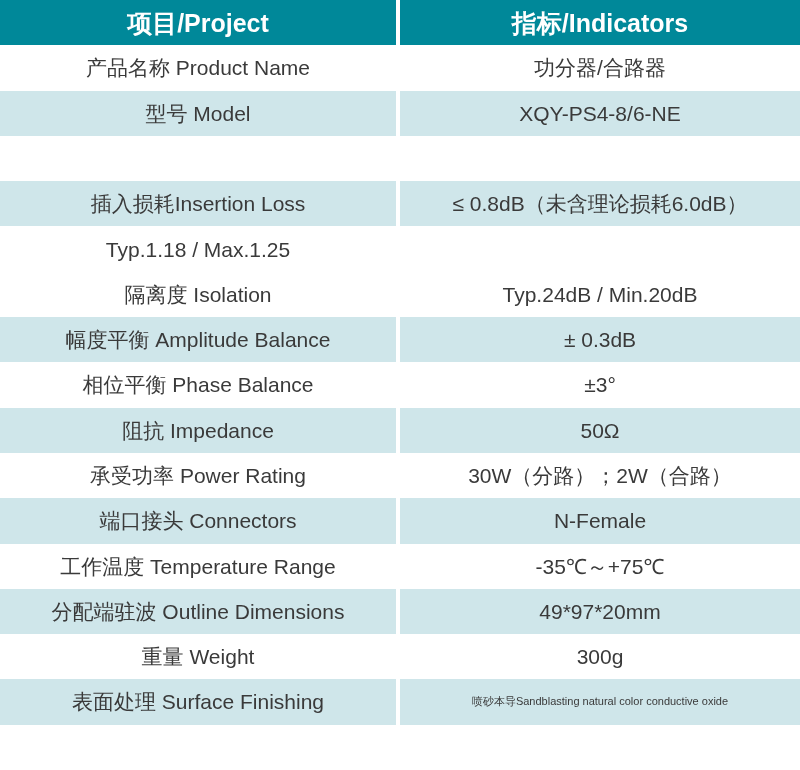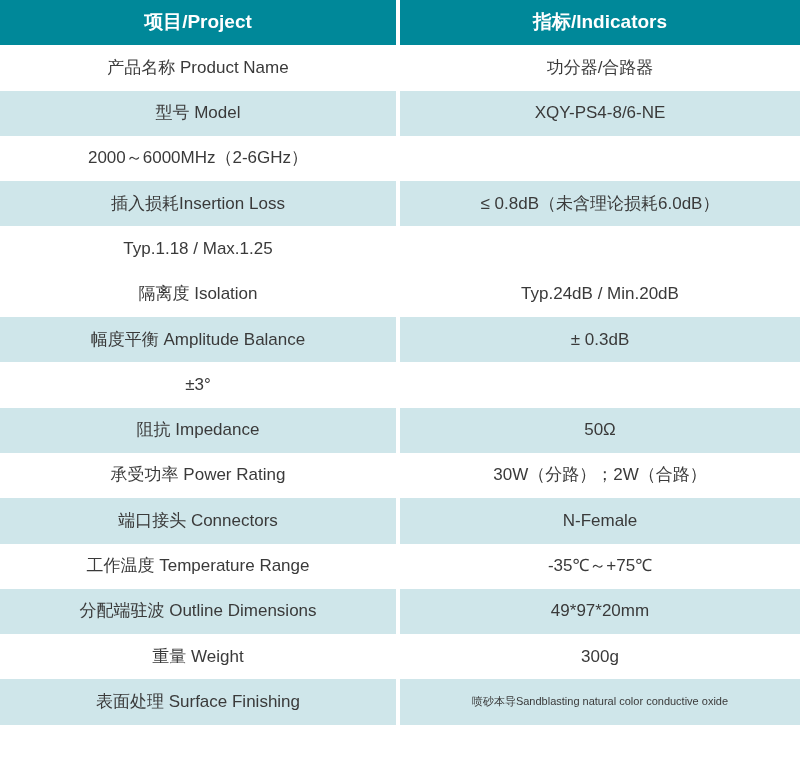--- a/index.html
+++ b/index.html
@@ -23,35 +23,35 @@
   .row {
     display: grid;
     grid-template-columns: 396px 400px;
     column-gap: 4px;
   }
   .cell {
     display: flex;
     align-items: center;
     justify-content: center;
     text-align: center;
-    font-size: 17px;
+    font-size: 21px;
     color: var(--text-color, #3a3a3a);
     background: var(--row-bg, #ffffff);
     line-height: 1.2;
     white-space: nowrap;
     overflow: hidden;
   }
   .row.alt .cell {
     background: var(--row-alt-bg, #cfe6ea);
   }
   .row.header .cell {
     background: var(--header-bg, #008899);
     color: var(--header-text, #ffffff);
     font-weight: bold;
-    font-size: 19px;
+    font-size: 25px;
   }
   .cell.small {
     font-size: 11px;
   }
 </style>
 </head>
 <body>
 
 <div class="spec-table">
   <div class="row header">
@@ -61,38 +61,38 @@
 
 <div class="row">
       <div class="cell">产品名称 Product Name</div>
       <div class="cell">功分器/合路器</div>
     </div>
     <div class="row alt">
       <div class="cell">型号 Model</div>
       <div class="cell">XQY-PS4-8/6-NE</div>
     </div>
     <div class="row">
-      <div class="cell">2000～6000MHz（2-6GHz）</div>
     </div>
     <div class="row alt">
       <div class="cell">插入损耗Insertion Loss</div>
       <div class="cell">≤ 0.8dB（未含理论损耗6.0dB）</div>
     </div>
     <div class="row">
       <div class="cell">Typ.1.18 / Max.1.25</div>
     </div>
     <div class="row">
       <div class="cell">隔离度 Isolation</div>
       <div class="cell">Typ.24dB / Min.20dB</div>
     </div>
     <div class="row alt">
       <div class="cell">幅度平衡 Amplitude Balance</div>
       <div class="cell">± 0.3dB</div>
     </div>
     <div class="row">
+      <div class="cell">相位平衡 Phase Balance</div>
       <div class="cell">±3°</div>
     </div>
     <div class="row alt">
       <div class="cell">阻抗 Impedance</div>
       <div class="cell">50Ω</div>
     </div>
     <div class="row">
       <div class="cell">承受功率 Power Rating</div>
       <div class="cell">30W（分路）；2W（合路）</div>
     </div>

